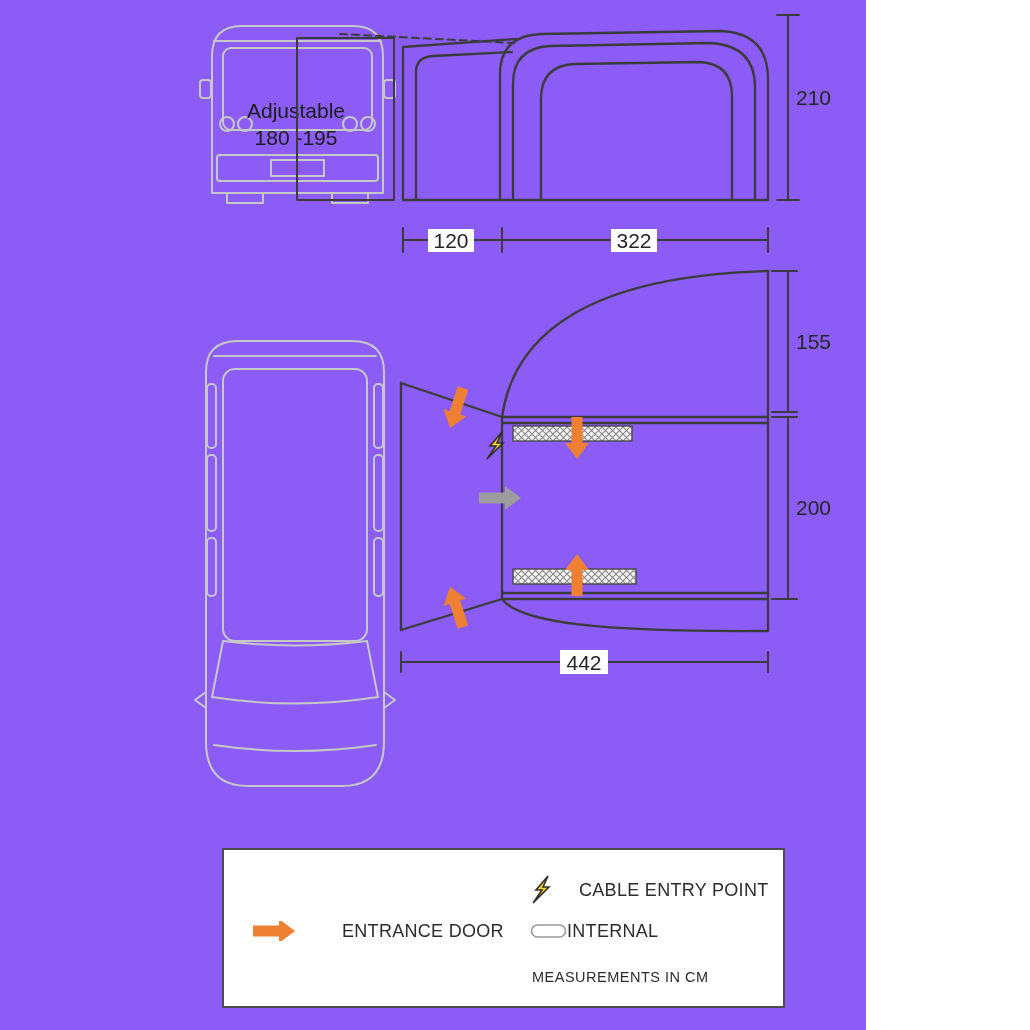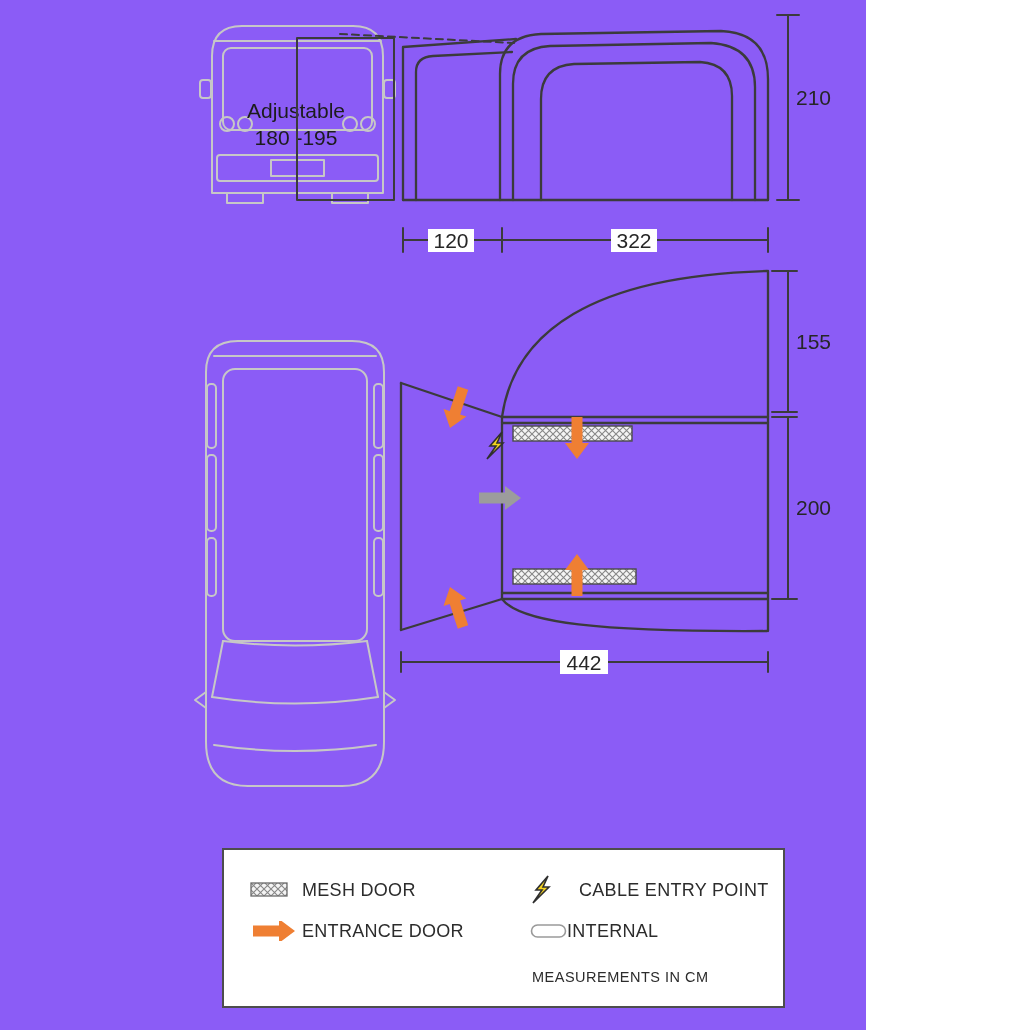--- a/index.html
+++ b/index.html
@@ -121,30 +121,22 @@
       <text class="dim-text" x="796" y="515" text-anchor="start">200</text>
 
       <path class="outline thin" d="M 401,652 V 672 M 768,652 V 672 M 401,662 H 768"></path>
       <rect x="560" y="650" width="48" height="24" fill="#ffffff"></rect>
       <text class="dim-text" x="584" y="670" text-anchor="middle">442</text>
     </g>
   </svg>
 
   <div class="legend">
 
-    <div class="legend-row" style="left:26px;top:25px;">
-      <span class="legend-icon">
-        <svg width="38" height="16">
-            <rect x="1" y="1" width="36" height="13" fill="url(#meshPattern)" stroke="#6a6a6a" stroke-width="1.3"></rect>
-          </svg>
-      </span>
-      <span class="legend-label">MESH DOOR</span>
-    </div>
 
-    <div class="legend-row" style="left:26px;top:66px;">
+    <div class="legend-row" style="left:26px;top:66px;gap:40px;">
       <span class="legend-icon">
         <svg width="46" height="20">
             <use href="#arrowDown" transform="translate(45,10) rotate(-90)" fill="#ef7f33"></use>
           </svg>
       </span>
       <span class="legend-label">ENTRANCE DOOR</span>
     </div>
 
 
     <div class="legend-row" style="left:306px;top:25px;gap:12px;">

